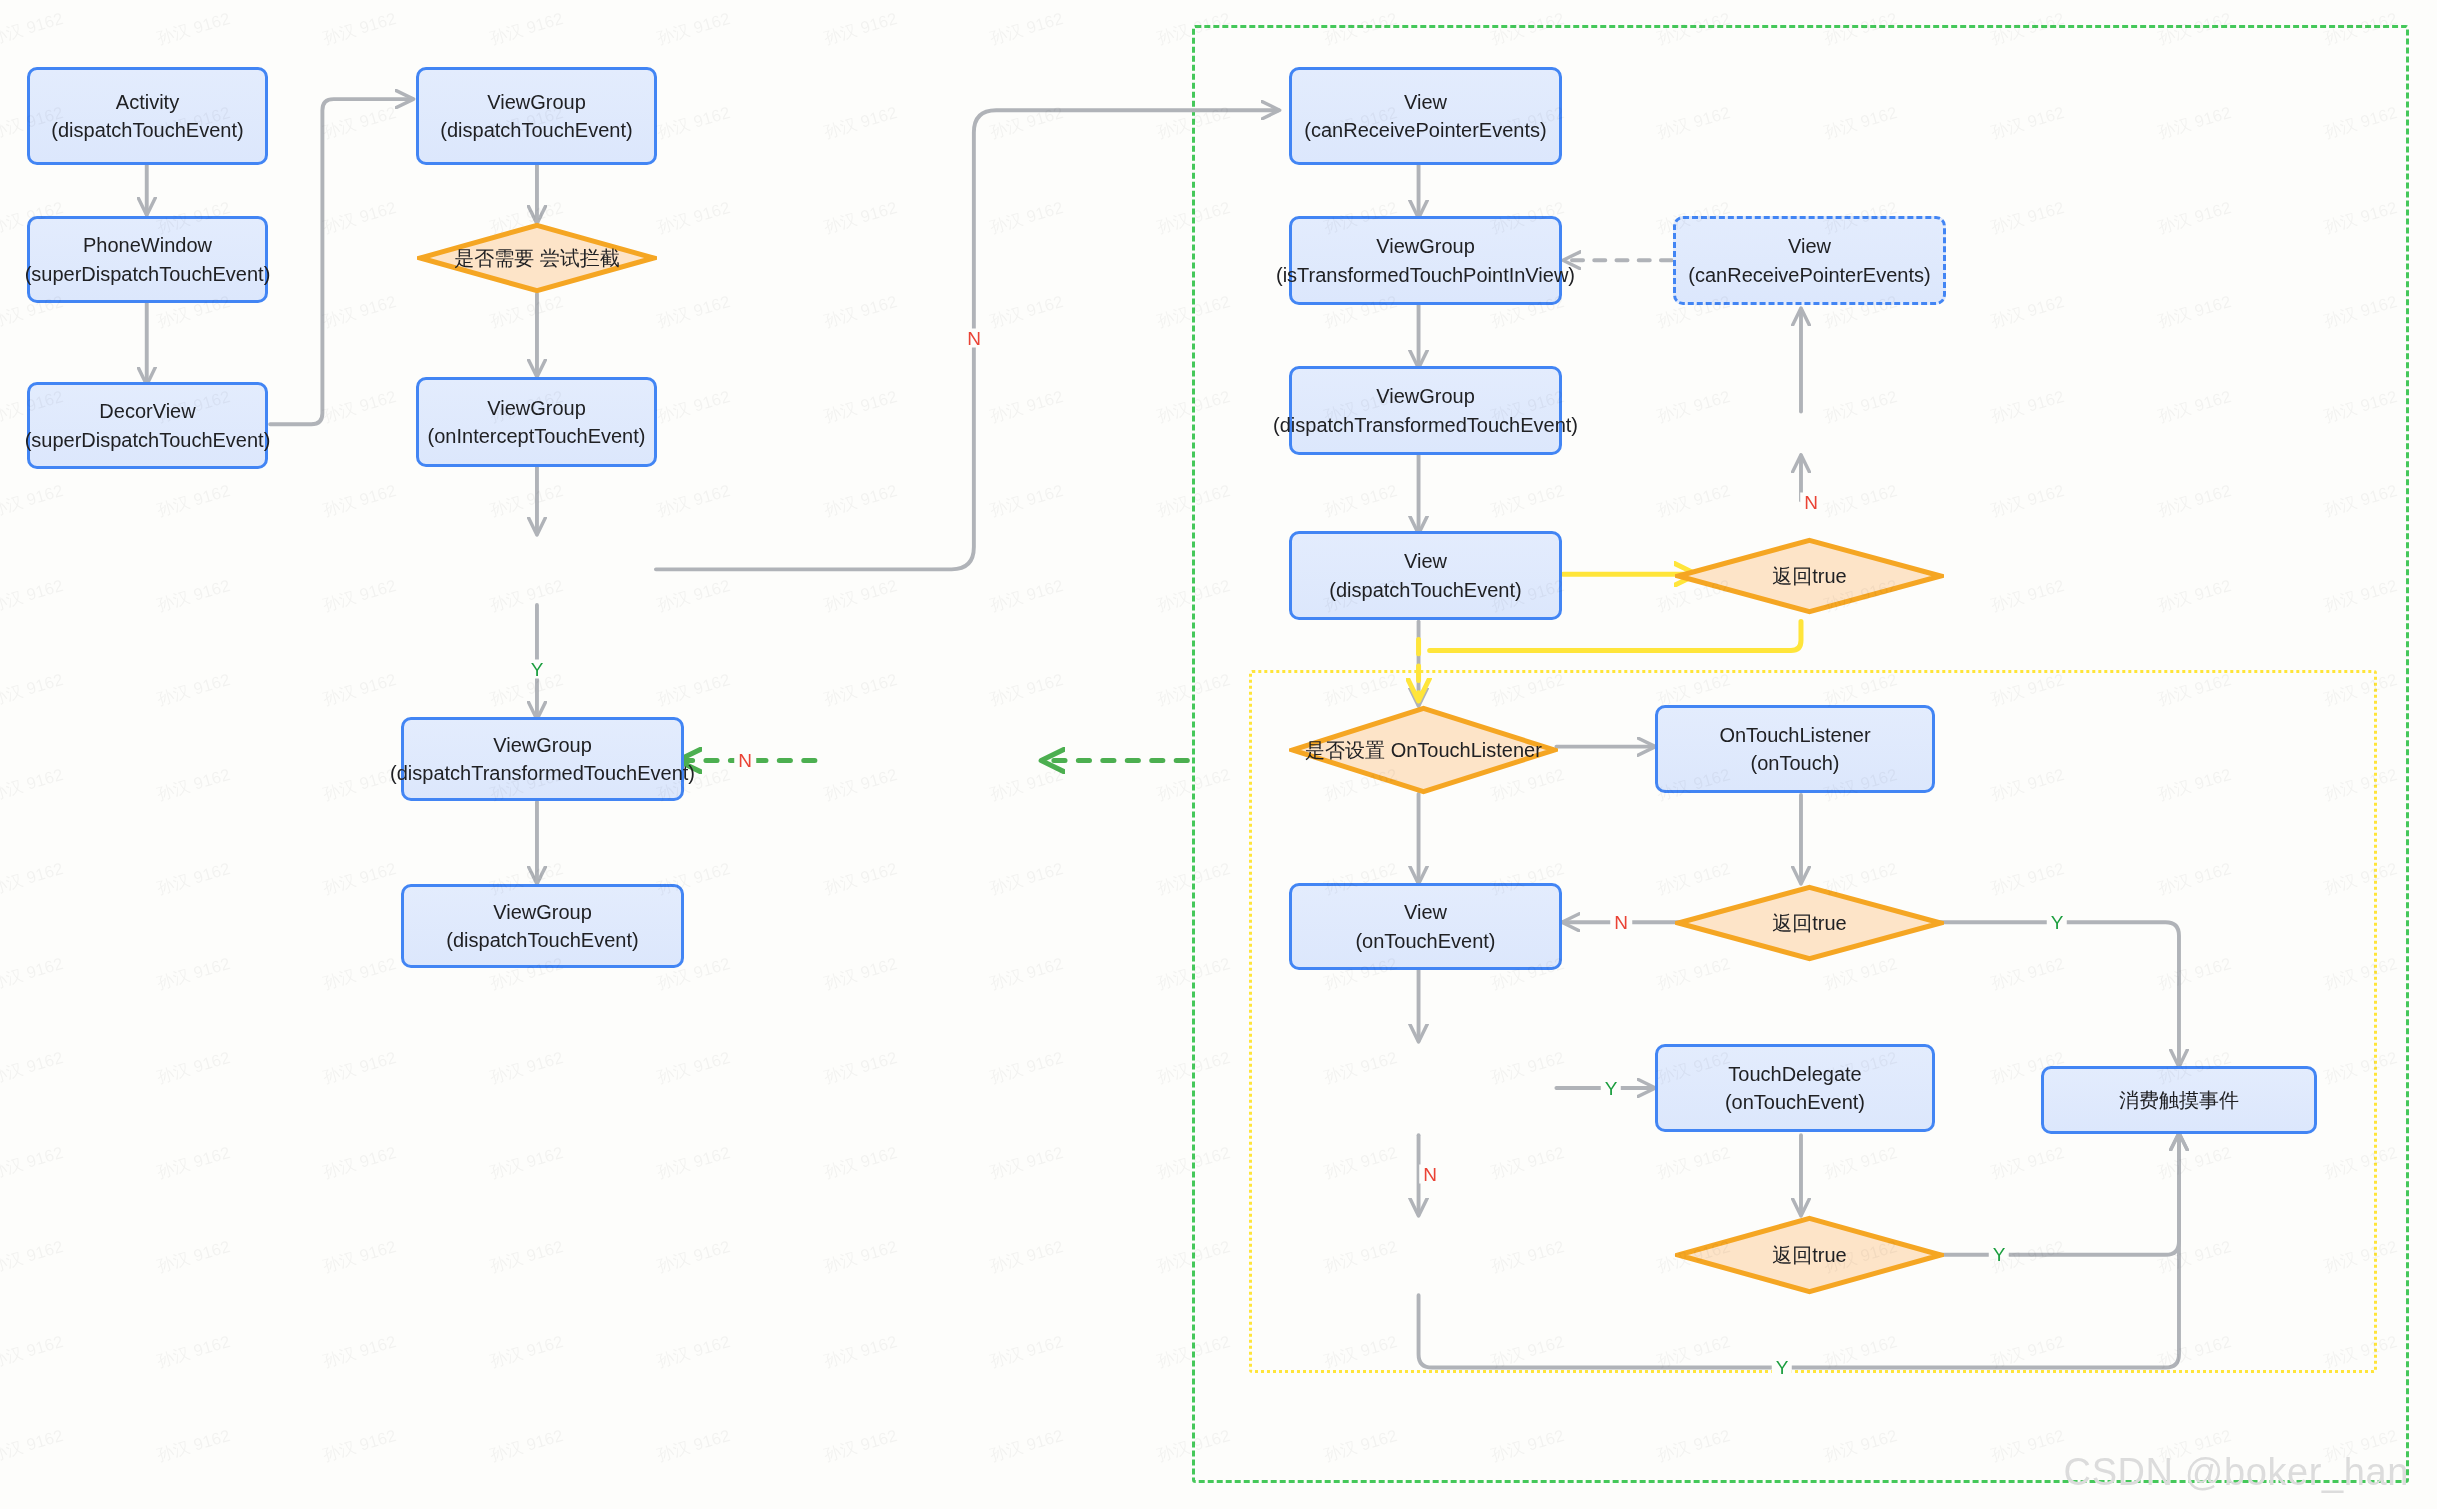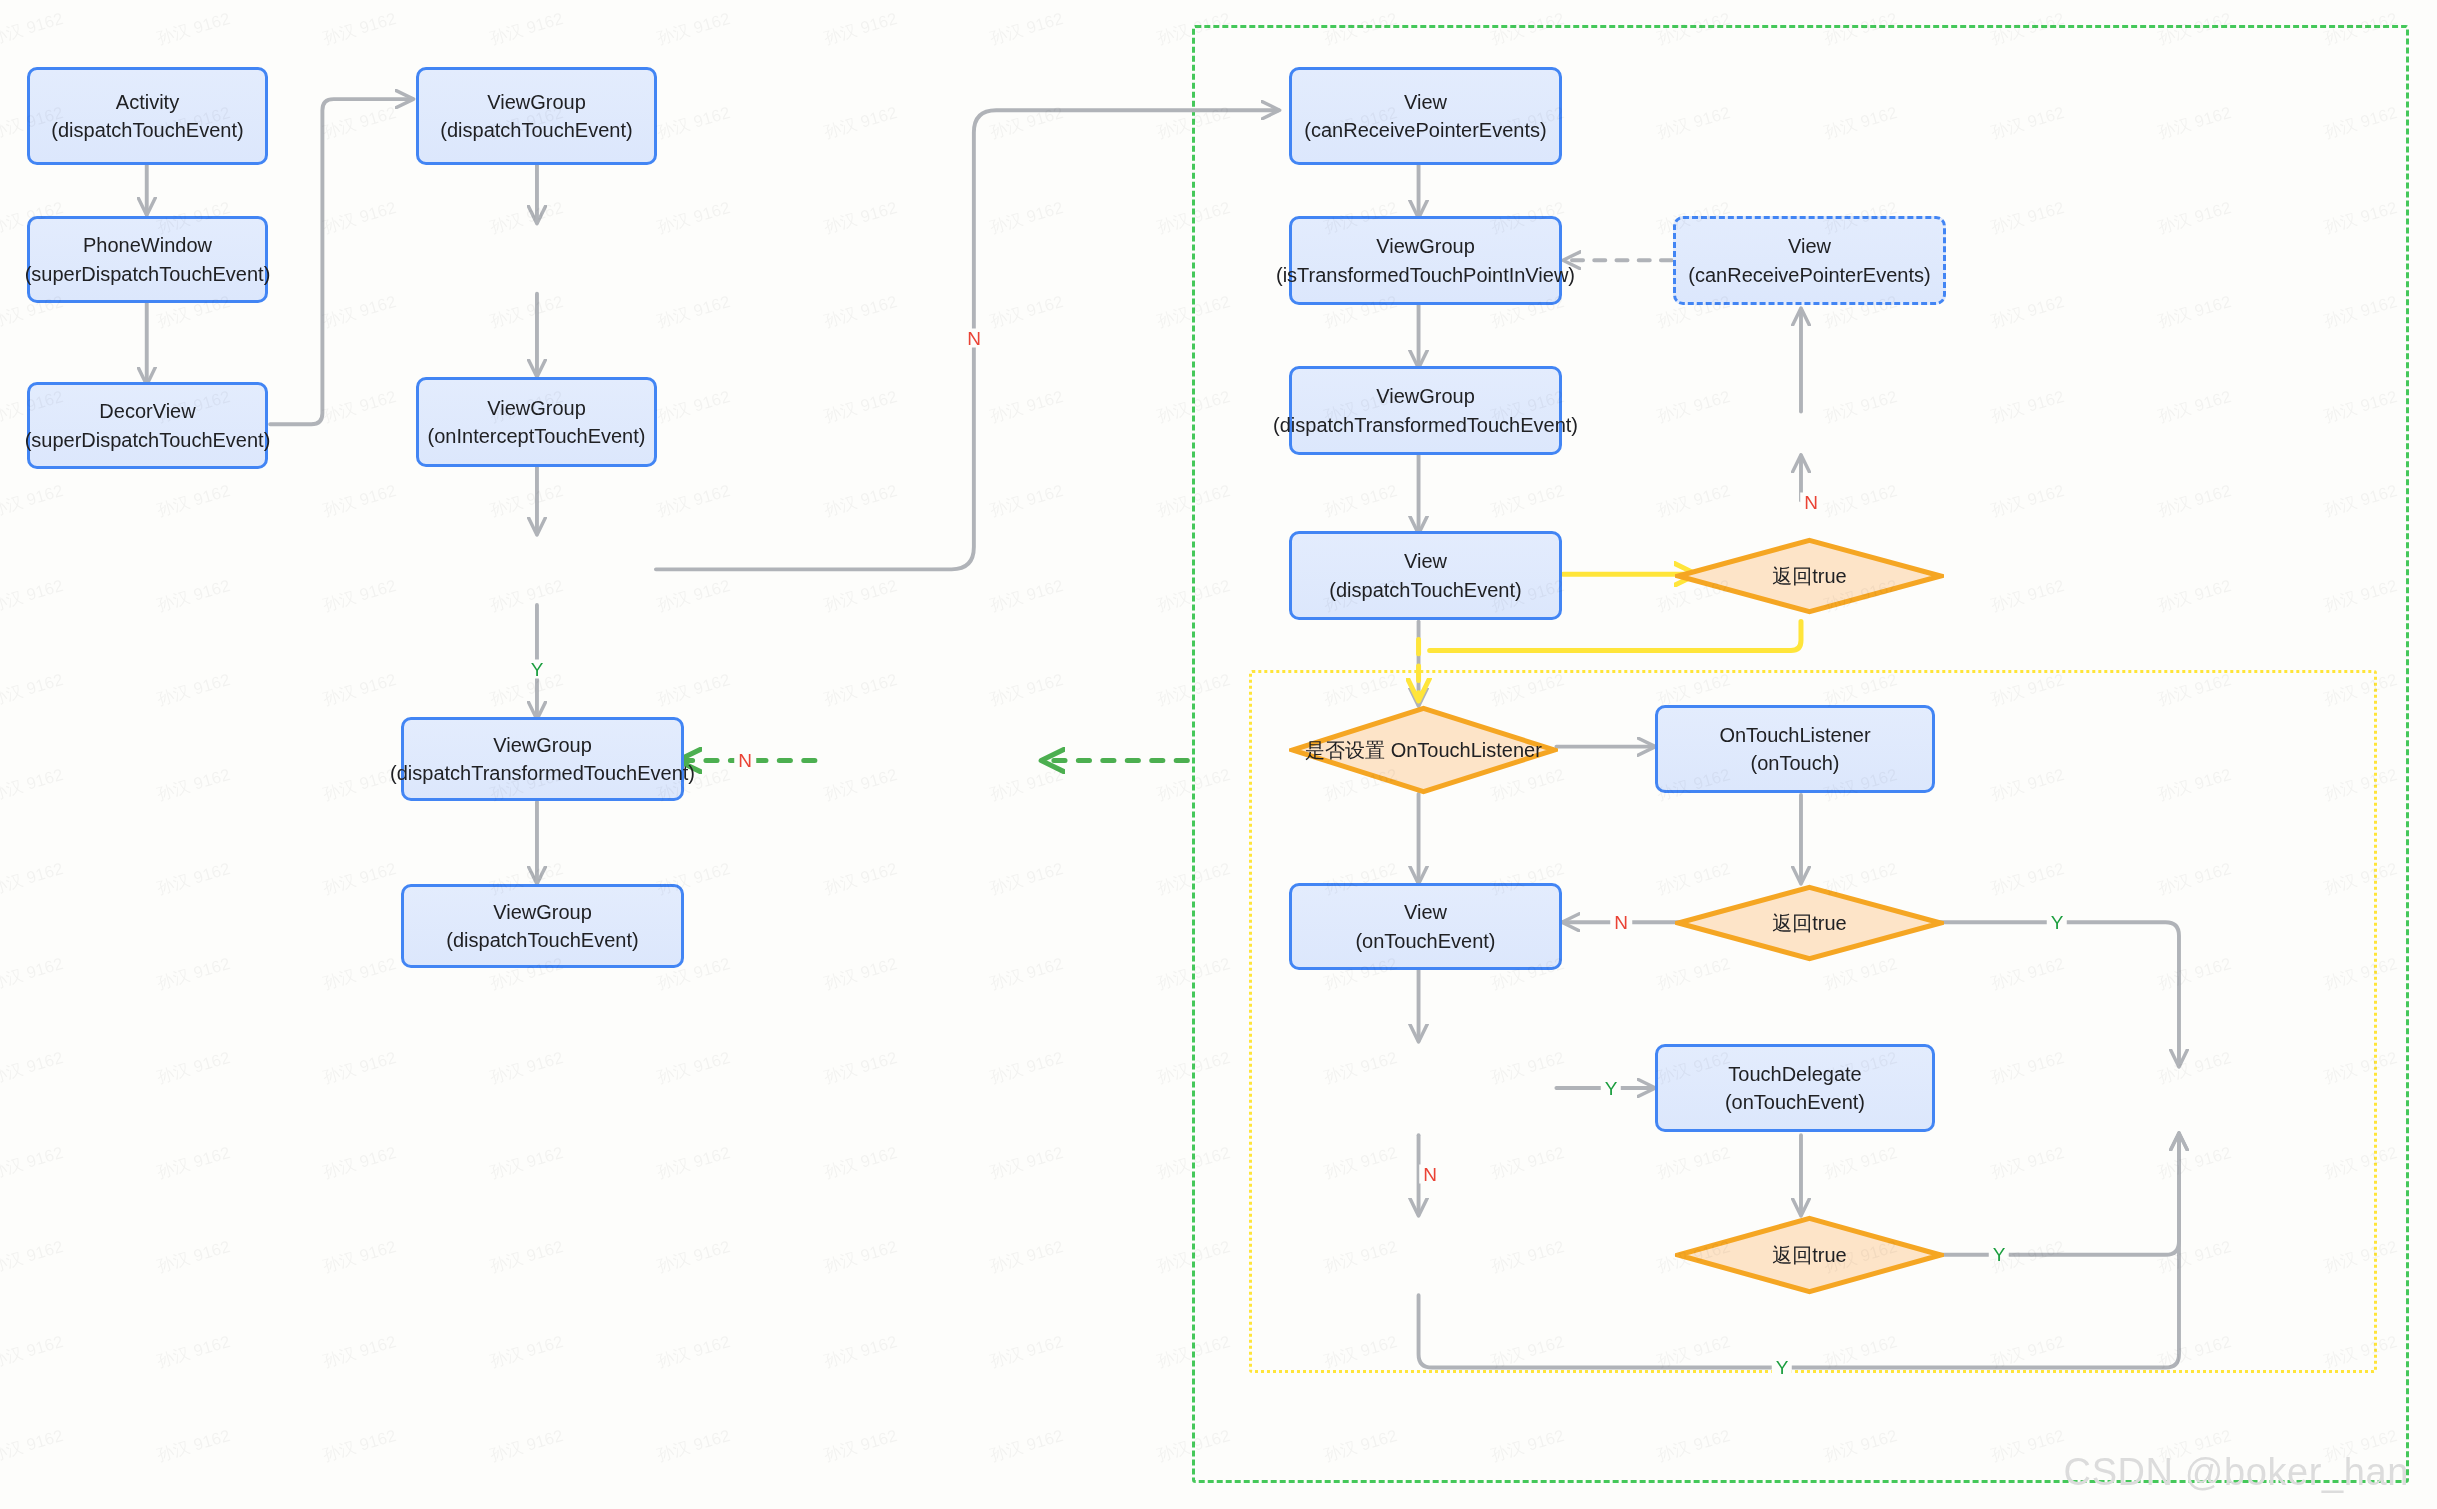--- a/index.html
+++ b/index.html
@@ -148,20 +148,29 @@
     </div>
   </div>
 
   <div class="node box" style="left:416px;top:67px;width:241px;height:98px;">
     <div>
       <span class="ln">ViewGroup</span>
       <span class="ln">(dispatchTouchEvent)</span>
     </div>
   </div>
 
+  <div class="dia" style="left:417px;top:222px;width:240px;height:72px;">
+    <svg class="shape" viewBox="0 0 432 130" preserveAspectRatio="none">
+      <polygon points="216,6 426,65 216,124 6,65" fill="#fde4c8" stroke="#f5a623" stroke-width="9"></polygon>
+    </svg>
+    <div class="txt">
+      <span class="ln">是否需要</span>
+      <span class="ln">尝试拦截</span>
+    </div>
+  </div>
 
   <div class="node box" style="left:416px;top:377px;width:241px;height:90px;">
     <div>
       <span class="ln">ViewGroup</span>
       <span class="ln">(onInterceptTouchEvent)</span>
     </div>
   </div>
 
 
   <div class="node box" style="left:401px;top:717px;width:283px;height:84px;">
@@ -258,20 +267,25 @@
   </div>
 
 
   <div class="node box" style="left:1655px;top:1044px;width:280px;height:88px;">
     <div>
       <span class="ln">TouchDelegate</span>
       <span class="ln">(onTouchEvent)</span>
     </div>
   </div>
 
+  <div class="node box" style="left:2041px;top:1066px;width:276px;height:68px;">
+    <div>
+      <span class="ln">消费触摸事件</span>
+    </div>
+  </div>
 
 
   <div class="dia" style="left:1675px;top:1215px;width:269px;height:80px;">
     <svg class="shape" viewBox="0 0 484 144" preserveAspectRatio="none">
       <polygon points="242,6 478,72 242,138 6,72" fill="#fde4c8" stroke="#f5a623" stroke-width="9"></polygon>
     </svg>
     <div class="txt">
       <span class="ln">返回true</span>
     </div>
   </div>

